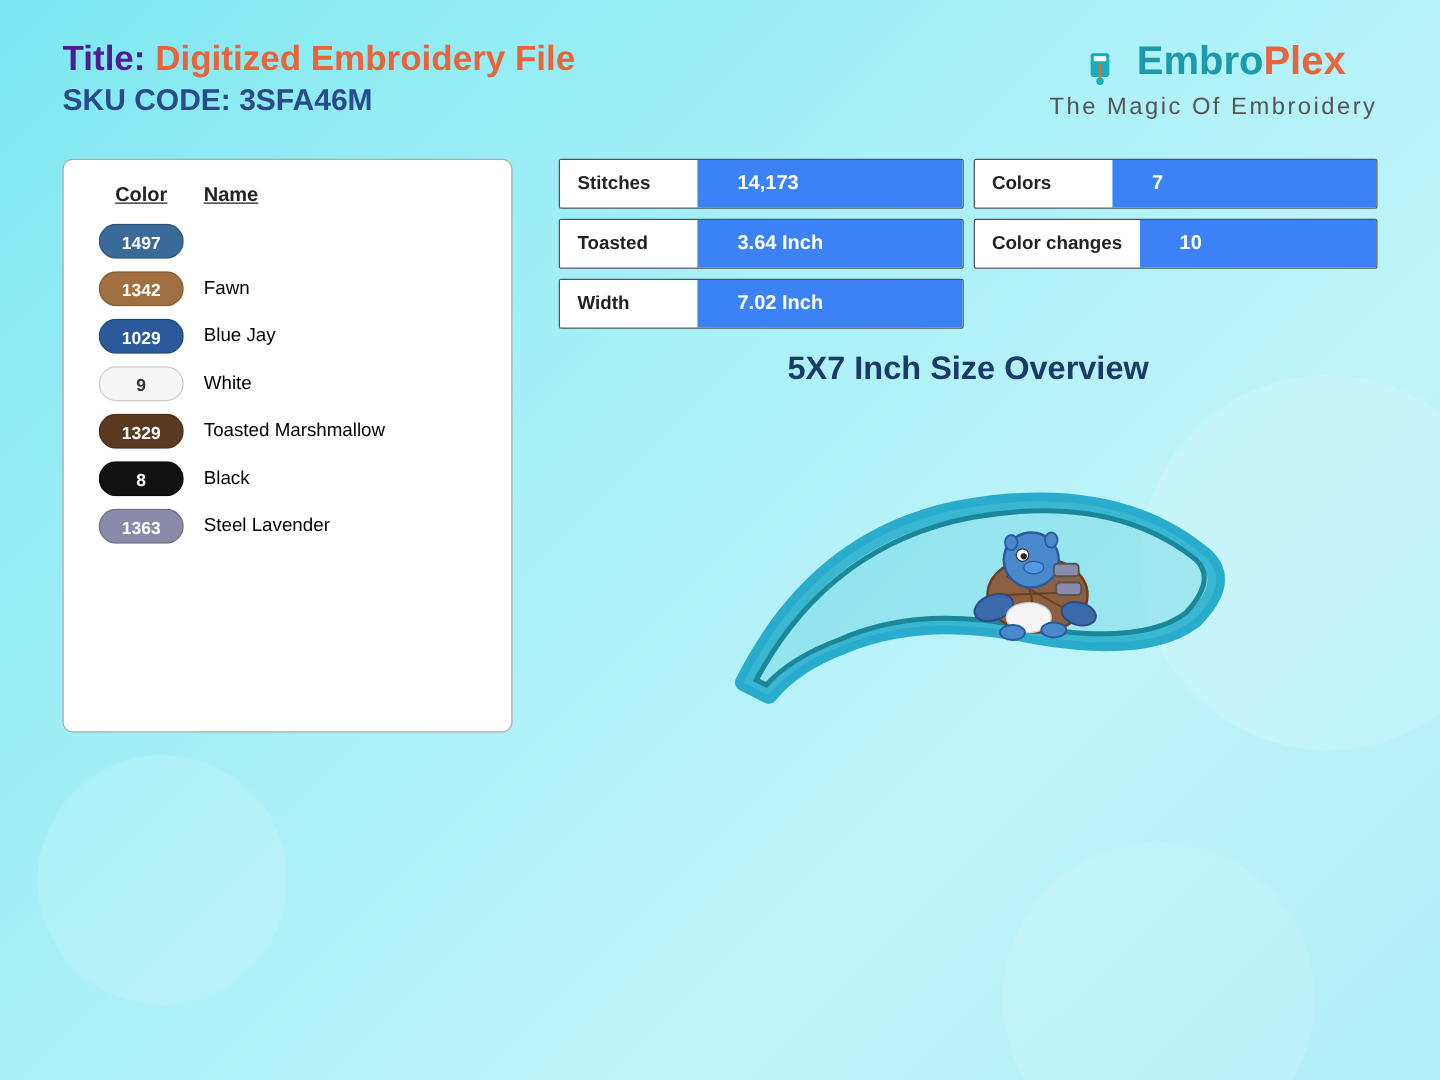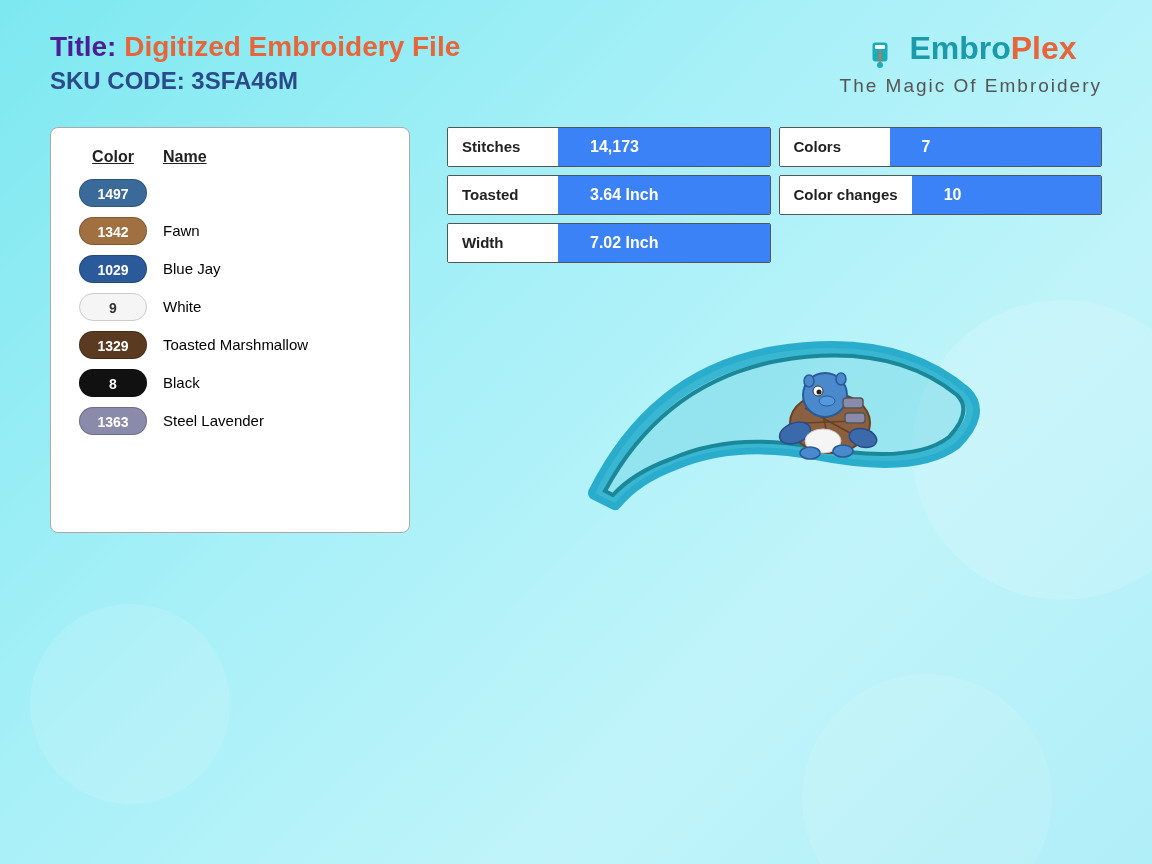--- a/index.html
+++ b/index.html
@@ -313,20 +313,21 @@
             <div class="stat-label">Colors</div>
             <div class="stat-value">7</div>
           </div>
           <div class="stat-row">
             <div class="stat-label">Color changes</div>
             <div class="stat-value">10</div>
           </div>
         </div>
       </div>
 
+      <div class="size-title">5X7 Inch Size Overview</div>
 
       <div class="embroidery-area">
         <svg class="illustration" viewBox="0 0 420 260" xmlns="http://www.w3.org/2000/svg">
 
           <g transform="translate(10,60)">
 
             <path d="M 20 160 Q 80 40 200 20 Q 320 0 390 60 Q 410 80 380 110 Q 340 140 240 120 Q 160 105 100 130 Q 60 145 40 170 Z" fill="none" stroke="#2aaccc" stroke-width="14" stroke-linejoin="round"></path>
             <path d="M 20 160 Q 80 40 200 20 Q 320 0 390 60 Q 410 80 380 110 Q 340 140 240 120 Q 160 105 100 130 Q 60 145 40 170 Z" fill="#55ccdd" opacity="0.35"></path>
 
             <path d="M 30 158 Q 88 50 202 28 Q 315 8 382 62 Q 398 78 374 104 Q 338 132 238 114 Q 156 99 96 126 Q 58 140 38 162 Z" fill="none" stroke="#1a8899" stroke-width="4"></path>

